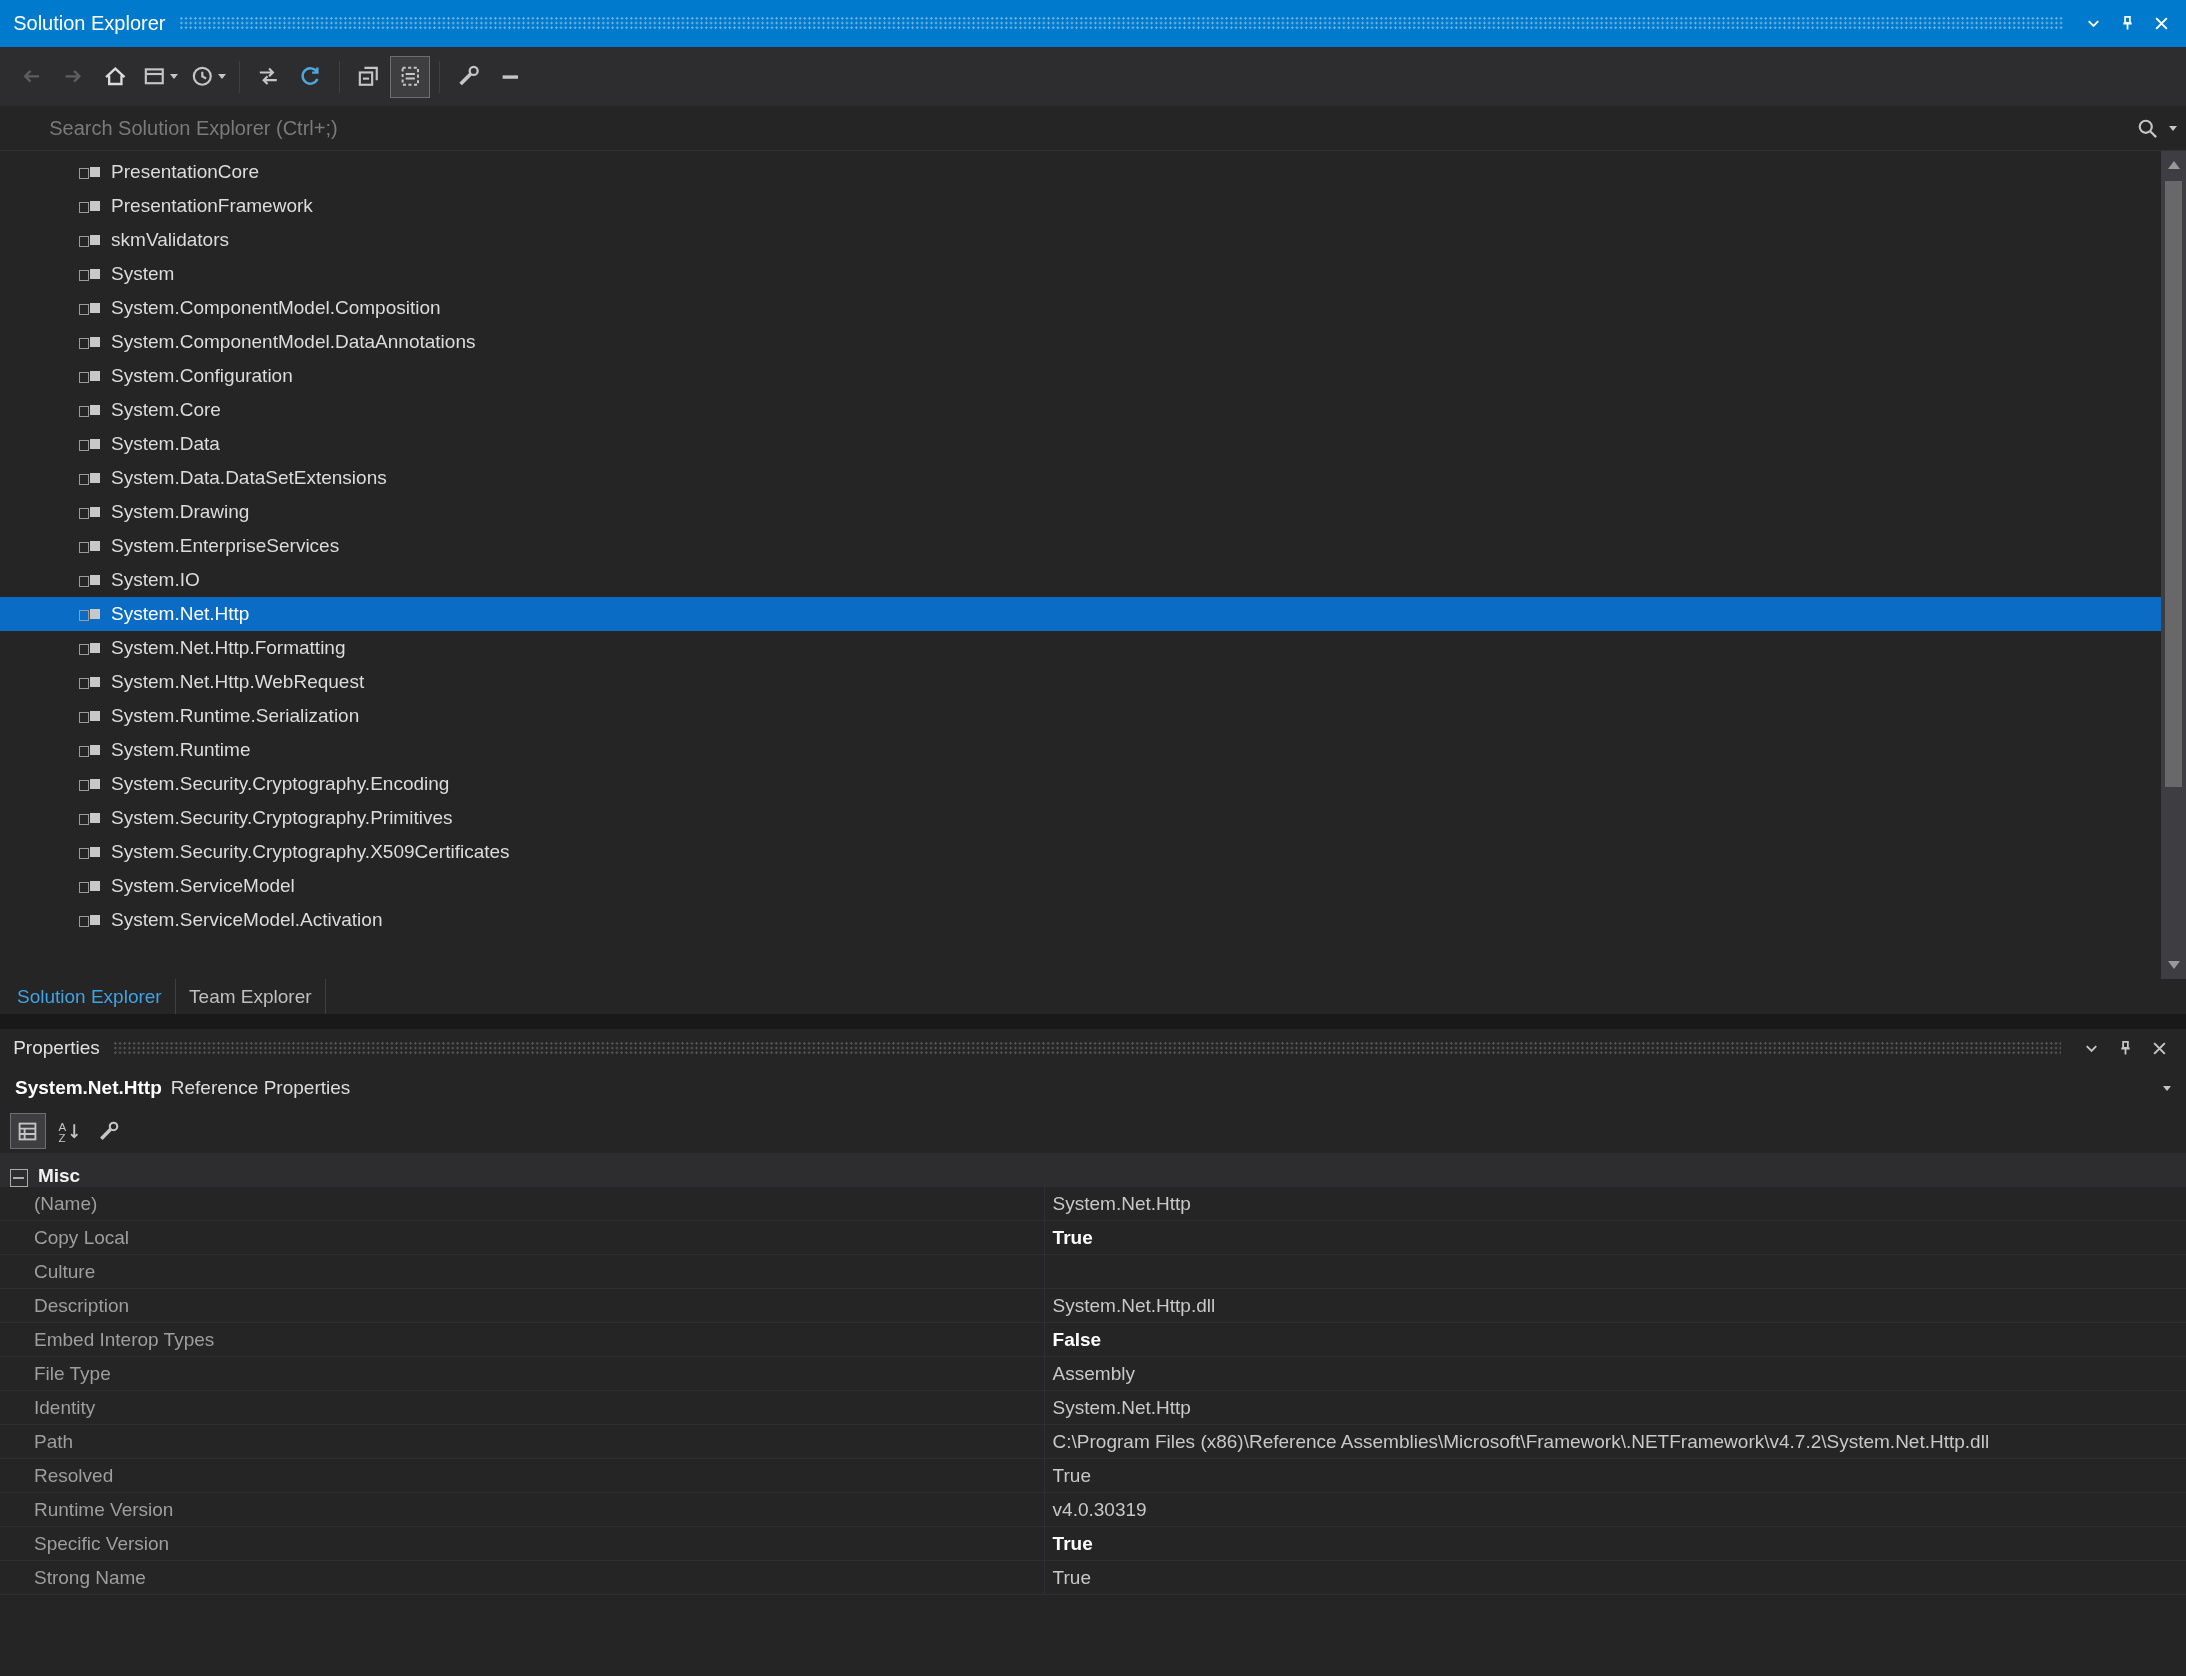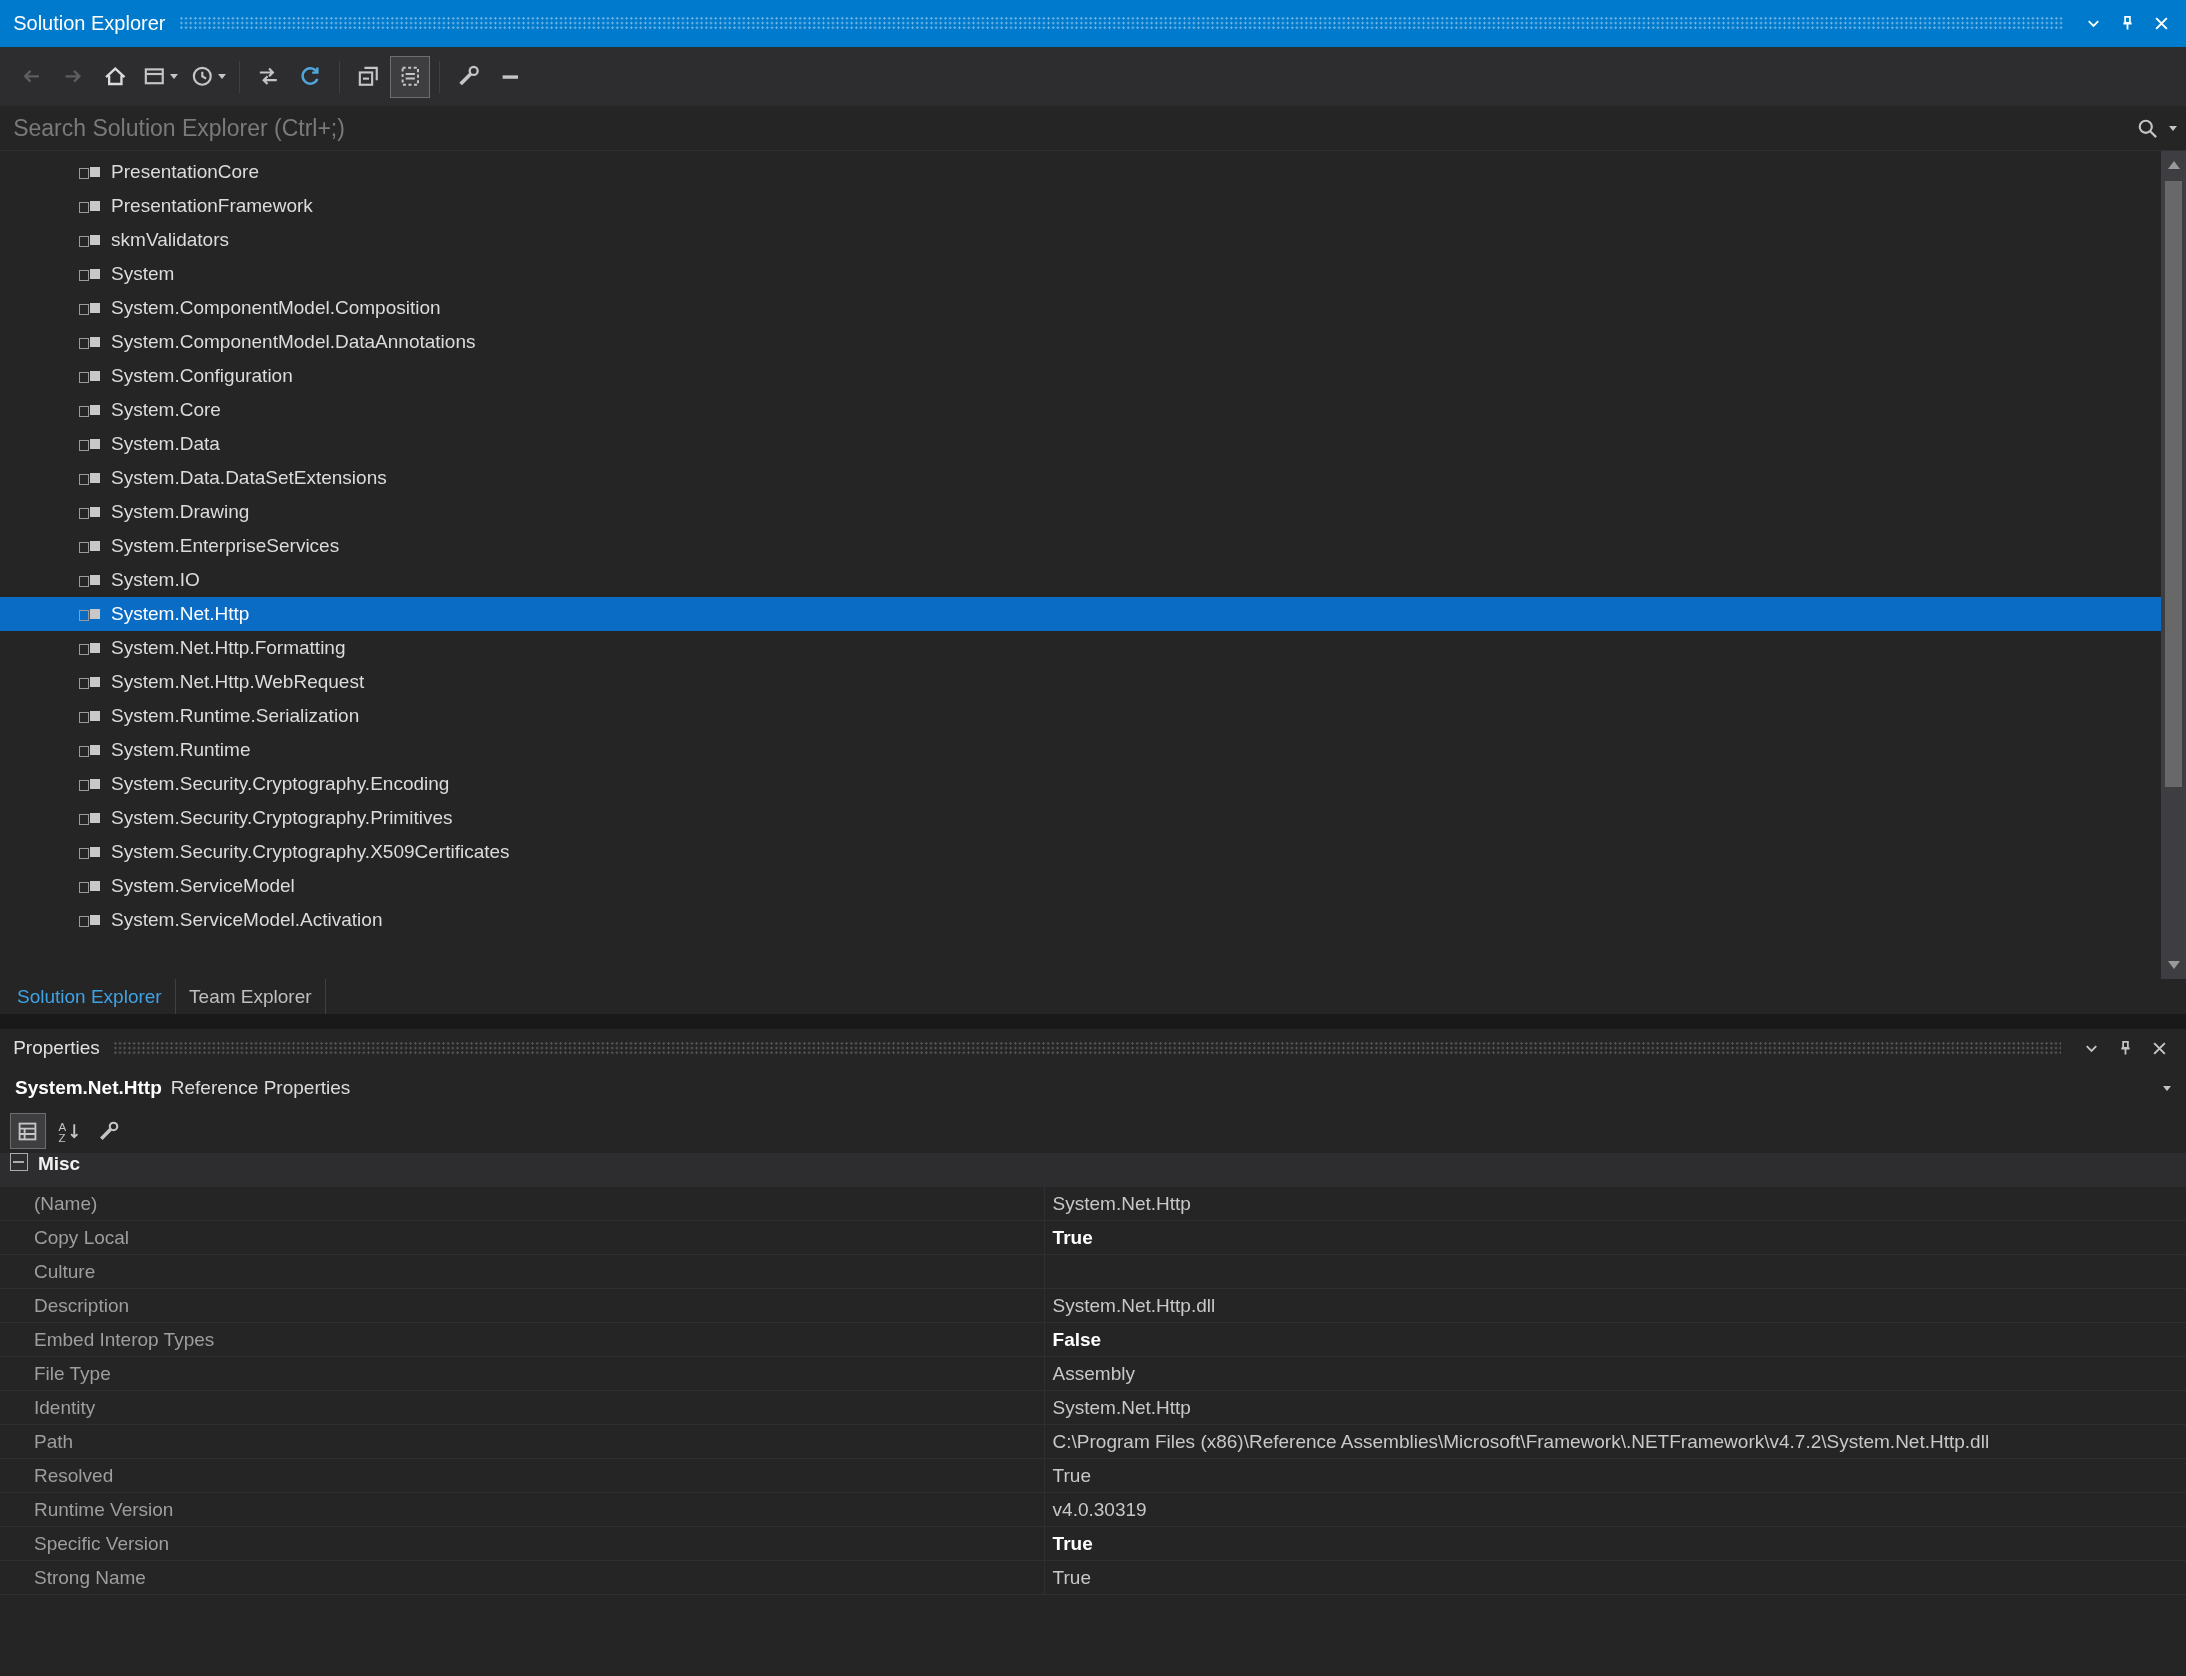--- a/index.html
+++ b/index.html
@@ -54,22 +54,23 @@
   }
 
   
   .search-row {
     height: 45px; flex: none; background: var(--surface);
     border-bottom: 0.9px solid #303034;
     display: flex; align-items: center; padding: 0 9.5px 0 0;
   }
   .search-input {
     flex: 1; height: 100%; background: transparent; border: none; outline: none;
-    color: var(--text); font-size: 23px; font-family: "Liberation Sans", sans-serif;
+    color: var(--text); font-size: 20px; font-family: "Liberation Sans", sans-serif;
     padding-left: 13.2px;
+    margin-left: 36px;
   }
   .search-input::placeholder { color: var(--placeholder); opacity: 1; }
   .search-icons { display: flex; align-items: center; gap: 5.7px; color: var(--icon); }
 
   
   .tree {
     position: relative; height: 828px; flex: none; overflow: hidden;
     background: var(--surface); padding-top: 3.8px;
   }
   .tree-item {
@@ -117,21 +118,21 @@
   .obj-type { margin-left: 9px; color: var(--text); }
   .props-combo .chev-down { margin-left: auto; color: var(--icon); }
 
   .props-toolbar { height: 44px; flex: none; display: flex; align-items: center; padding: 0 9.5px; gap: 4.7px; }
   .pt-btn {
     width: 36px; height: 36px; display: flex; align-items: center; justify-content: center;
     border: 0.9px solid transparent; color: var(--icon);
   }
   .pt-btn.checked { background: #3E3E40; border-color: #6E6E70; }
 
-  .cat-row { height: 34px; flex: none; display: flex; align-items: flex-start; background: #2D2D30; }
+  .cat-row { height: 34px; flex: none; display: flex; align-items: flex-end; background: #2D2D30; }
   .collapse-box {
     width: 18px; height: 18px; border: 0.9px solid #ABABAB; margin: 0 10.4px 0 9.5px;
     position: relative; flex: none;
   }
   .collapse-box::after {
     content: ""; position: absolute; left: 2.8px; right: 2.8px; top: 50%; height: 1.9px;
     margin-top: -0.9px; background: #ABABAB;
   }
   .cat-label { font-weight: bold; color: #F2F2F2; }
 

